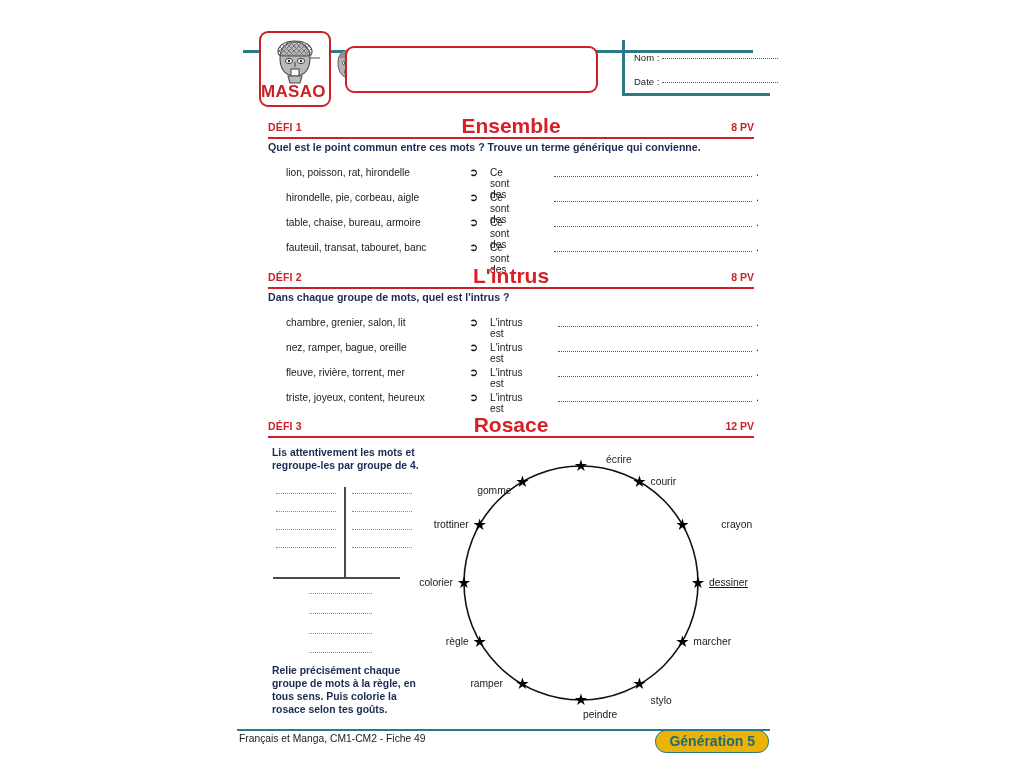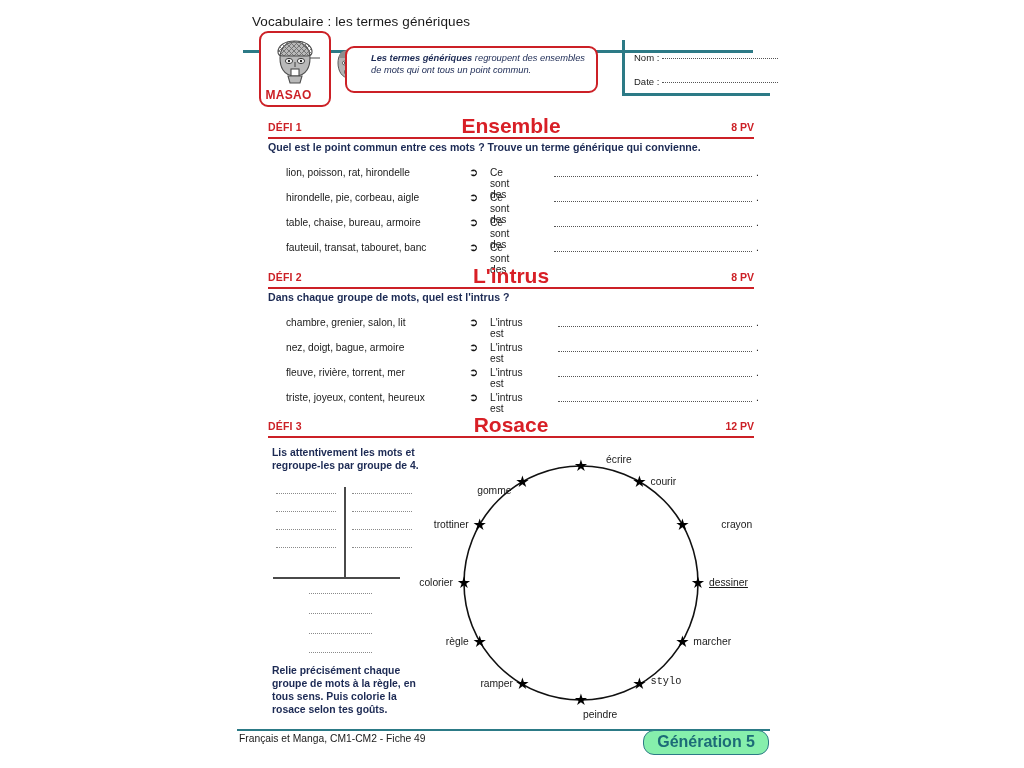--- a/index.html
+++ b/index.html
@@ -42,21 +42,21 @@
     width: 72px; height: 76px;
     border: 2.2px solid #cc2026; border-radius: 9px;
     background: #ffffff;
     display: flex; flex-direction: column;
     align-items: center; justify-content: flex-start;
     padding-top: 3px;
   }
   .masao-label {
     position: absolute; bottom: 3px; left: 0; right: 13px;
     text-align: center;
-    color: #cc2026; font-weight: bold; font-size: 12px;
+    color: #cc2026; font-weight: bold; font-size: 17px;
     letter-spacing: .3px;
   }
 
   
   .callout {
     position: absolute; left: 345px; top: 46px;
     width: 253px; height: 47px;
     border: 2.2px solid #cc2026; border-radius: 9px;
     background: #ffffff;
   }
@@ -161,30 +161,29 @@
     width: 533px; height: 2.2px; background: #2c7a86;
   }
   .footer-text {
     position: absolute; left: 239px; top: 733px;
     font-size: 10.3px; color: #1a1a1a;
   }
   .footer-badge {
     position: absolute; right: 255px; top: 730px;
     border: 1.8px solid #2c7a86; border-radius: 11px;
     padding: 2px 13px 3px;
-    font-size: 16px; font-weight: bold; color: #1c6b77;
-    background: #86efac;
+    font-size: 14px; font-weight: bold; color: #1c6b77;
+    background: #eab308;
   }
 </style>
 </head>
 <body>
 
 <div id="page">
 
-  <div class="doc-title">Vocabulaire : les termes génériques</div>
 
   <div class="header-rule"></div>
   <div class="header-rule-right"></div>
   <div class="header-rule-bottom"></div>
 
   <div class="masao-box">
     <svg width="52" height="58" viewBox="0 0 52 58">
       <defs>
         <pattern id="hatch" width="5" height="5" patternUnits="userSpaceOnUse">
           <path d="M0,0 L5,5 M5,0 L0,5" stroke="#6e6e6e" stroke-width="0.9" fill="none"></path>
@@ -208,21 +207,20 @@
     <path d="M13 1 C5 1 2 7 2 14 C2 22 6 29 13 29 C20 29 24 22 24 14 C24 7 21 1 13 1 Z" fill="#b3b3b3" stroke="#5a5a5a" stroke-width="1"></path>
     <path d="M13 1 C6 1 3 5 3 9 L23 9 C23 5 20 1 13 1 Z" fill="#8e8e8e"></path>
     <ellipse cx="9" cy="14" rx="2.6" ry="2" fill="#fff" stroke="#444" stroke-width=".8"></ellipse>
     <ellipse cx="17" cy="14" rx="2.6" ry="2" fill="#fff" stroke="#444" stroke-width=".8"></ellipse>
     <circle cx="9" cy="14" r=".9" fill="#111"></circle>
     <circle cx="17" cy="14" r=".9" fill="#111"></circle>
     <ellipse cx="13" cy="23" rx="4.5" ry="4" fill="#fff" stroke="#444" stroke-width=".8"></ellipse>
   </svg>
 
   <div class="callout"></div>
-  <div class="callout-text"><b>Les termes génériques</b><span> regroupent des ensembles de mots qui ont tous un point commun.</span></div>
 
   <div class="field-row" style="left:634px; top:52px;">
     <span class="field-label">Nom :</span>
     <span class="dots" style="width:116px;"></span>
   </div>
   <div class="field-row" style="left:634px; top:76px;">
     <span class="field-label">Date :</span>
     <span class="dots" style="width:116px;"></span>
   </div>
 
@@ -272,21 +270,21 @@
   <div class="instruction" style="top:291px;">Dans chaque groupe de mots, quel est l'intrus ?</div>
 
   <div class="qrow" style="top:317px;">
     <span class="qwords">chambre, grenier, salon, lit</span>
     <span class="qarrow">➲</span>
     <span class="qlead">L'intrus est</span>
     <span class="qdots" style="left:272px; width:194px;"></span>
     <span class="qend" style="left:470px;">.</span>
   </div>
   <div class="qrow" style="top:342px;">
-    <span class="qwords">nez, doigt, bague, armoire</span>
+    <span class="qwords">nez, ramper, bague, oreille</span>
     <span class="qarrow">➲</span>
     <span class="qlead">L'intrus est</span>
     <span class="qdots" style="left:272px; width:194px;"></span>
     <span class="qend" style="left:470px;">.</span>
   </div>
   <div class="qrow" style="top:367px;">
     <span class="qwords">fleuve, rivière, torrent, mer</span>
     <span class="qarrow">➲</span>
     <span class="qlead">L'intrus est</span>
     <span class="qdots" style="left:272px; width:194px;"></span>
@@ -337,25 +335,25 @@
         <span class="star-label" style="top: 6px; left: 139px; margin-left: 23px;">écrire</span>
         <span class="star" style="left: 195.5px; top: 33.675px;">★</span>
         <span class="star-label" style="top: 27.675px; left: 206.5px;">courir</span>
         <span class="star" style="left: 238.325px; top: 76.5px;">★</span>
         <span class="star-label" style="top: 70.5px; left: 249.325px; margin-left: 28px;">crayon</span>
         <span class="star" style="left: 254px; top: 135px;">★</span>
         <span class="star-label" style="top: 129px; left: 265px; text-decoration: underline;">dessiner</span>
         <span class="star" style="left: 238.325px; top: 193.5px;">★</span>
         <span class="star-label" style="top: 187.5px; left: 249.325px;">marcher</span>
         <span class="star" style="left: 195.5px; top: 236.325px;">★</span>
-        <span class="star-label" style="top: 227px; left: 206.5px; font-family: Liberation Mono, monospace;">stylo</span>
+        <span class="star-label" style="top: 247px; left: 206.5px;">stylo</span>
         <span class="star" style="left: 137px; top: 252px;">★</span>
         <span class="star-label" style="top: 261px; left: 139px;">peindre</span>
         <span class="star" style="left: 78.5px; top: 236.325px;">★</span>
-        <span class="star-label" style="top: 230.325px; right: 206px; padding-left: 20px;">ramper</span>
+        <span class="star-label" style="top: 230.325px; right: 216px; padding-left: 20px;">ramper</span>
         <span class="star" style="left: 35.675px; top: 193.5px;">★</span>
         <span class="star-label" style="top: 187.5px; right: 250.325px;">règle</span>
         <span class="star" style="left: 20px; top: 135px;">★</span>
         <span class="star-label" style="top: 129px; right: 266px;">colorier</span>
         <span class="star" style="left: 35.675px; top: 76.5px;">★</span>
         <span class="star-label" style="top: 70.5px; right: 250.325px;">trottiner</span>
         <span class="star" style="left: 78.5px; top: 33.675px;">★</span>
         <span class="star-label" style="top: 37px; right: 207.5px;">gomme</span>
       </div>
   </div>

